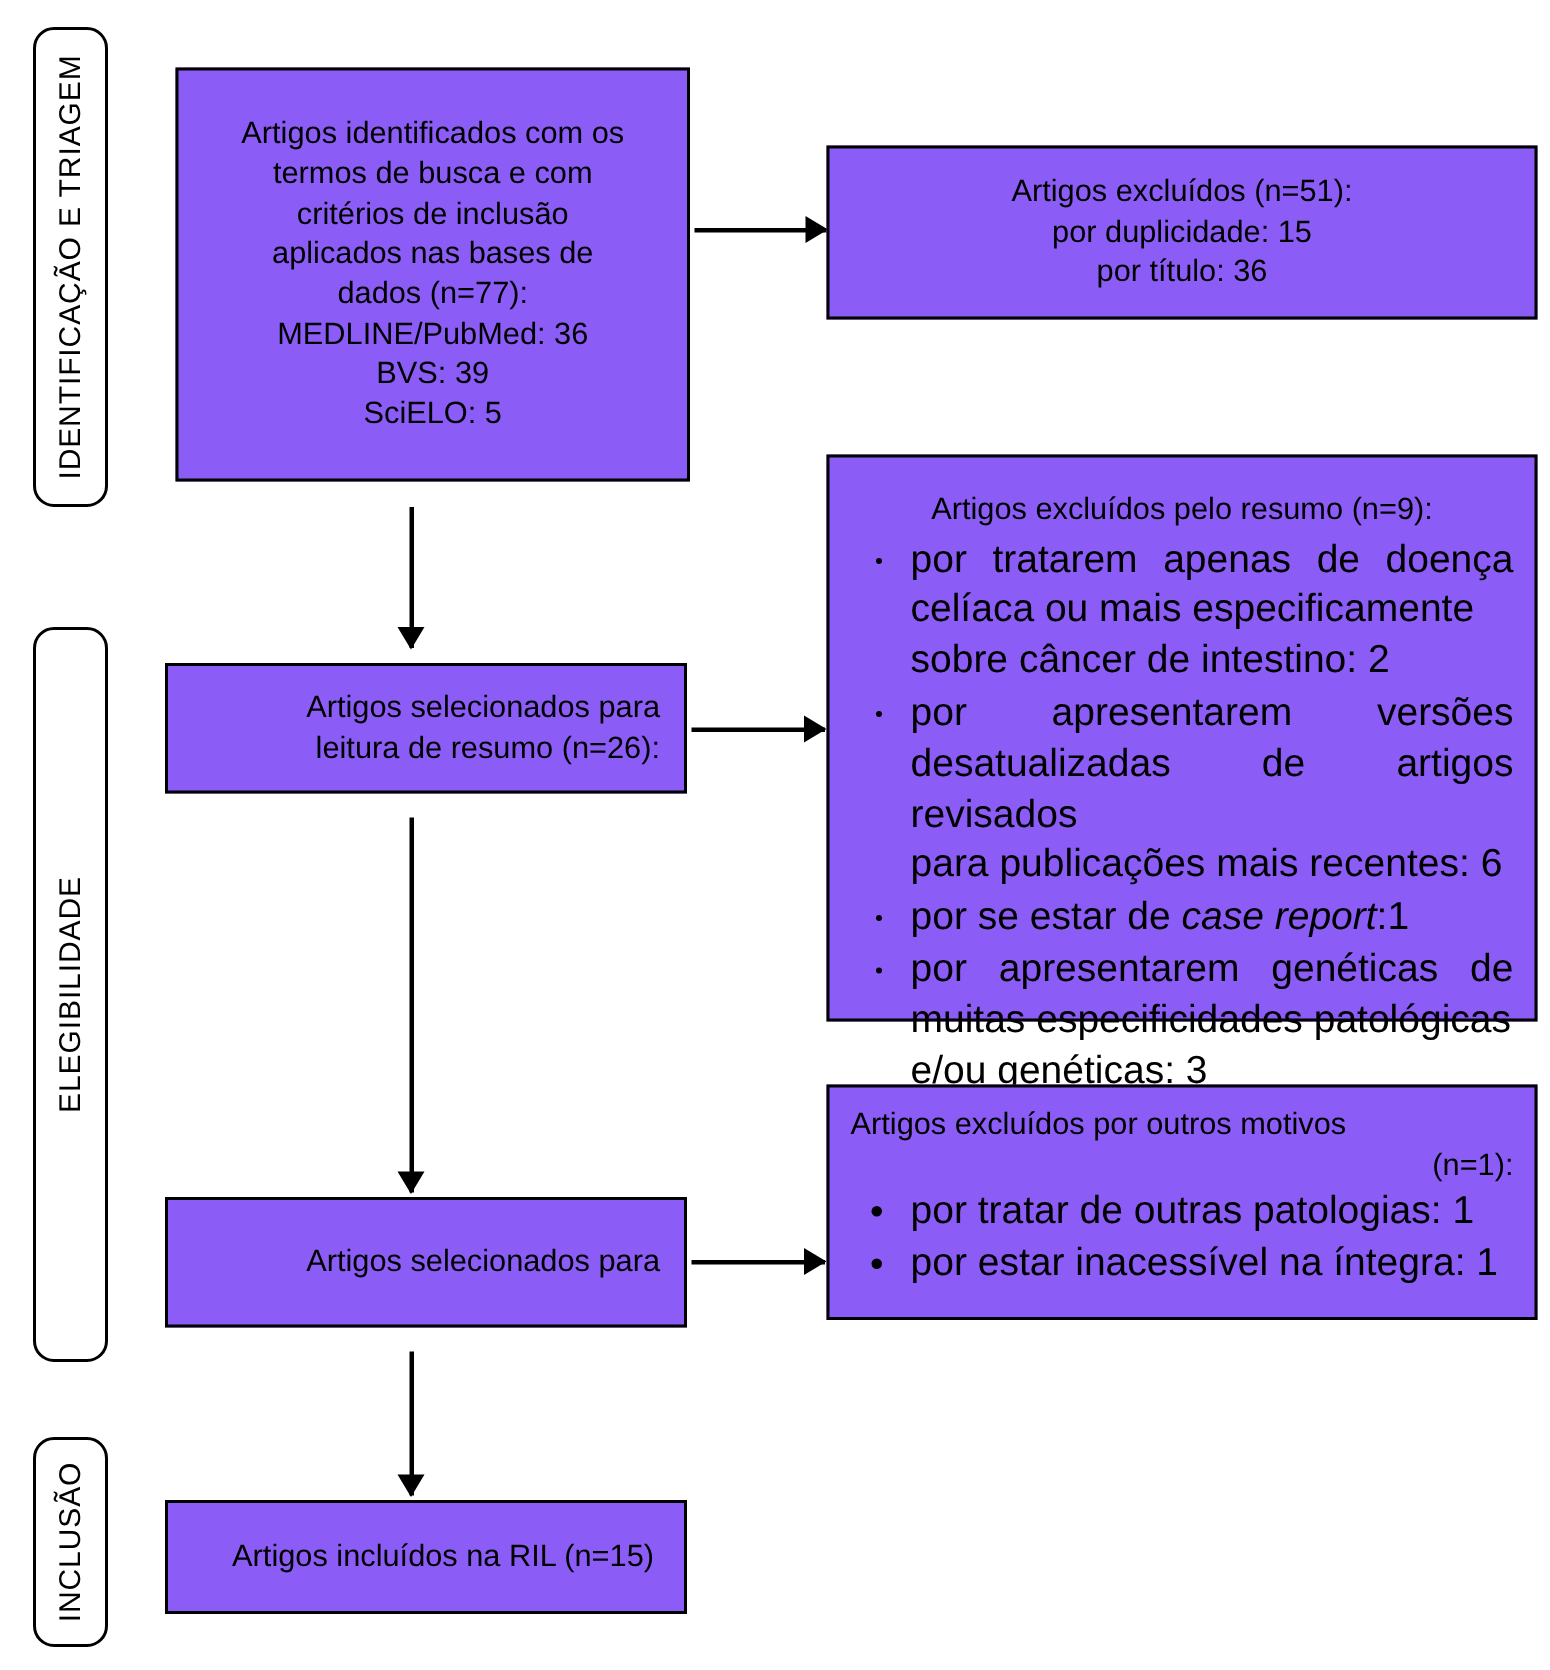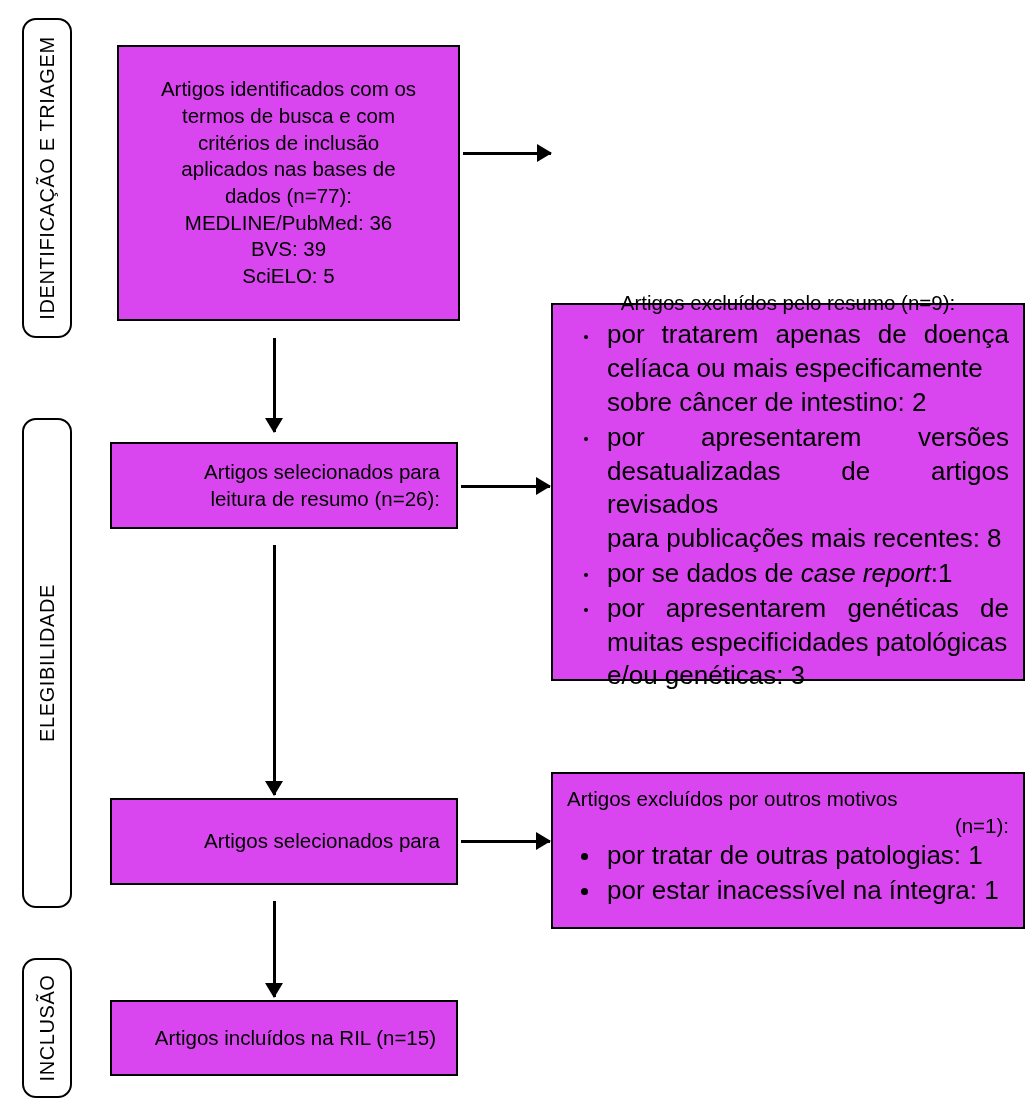--- a/index.html
+++ b/index.html
@@ -36,21 +36,21 @@
     white-space: nowrap;
     font-size: 20px;
     letter-spacing: 0.6px;
     line-height: 1;
   }
 
   
   .box {
     position: absolute;
     border: 2.5px solid #000;
-    background: #d946ef;
+    background: #8b5cf6;
     box-sizing: border-box;
     display: flex;
     flex-direction: column;
     justify-content: center;
   }
   .box-text {
     font-size: 20.5px;
     line-height: 1.30;
   }
   .center { text-align: center; }
@@ -149,64 +149,69 @@
     <div class="box-text center">critérios de inclusão</div>
     <div class="box-text center">aplicados nas bases de</div>
     <div class="box-text center">dados (n=77):</div>
     <div class="box-text center">MEDLINE/PubMed: 36</div>
     <div class="box-text center">BVS: 39</div>
     <div class="box-text center">SciELO: 5</div>
   </div>
 
   <div class="arrow-h" style="left:463px; top:152px; width:88px;"></div>
 
+  <div class="box" style="left:551px; top:97px; width:474px; height:116px; padding:4px 12px;">
+    <div class="box-text center">Artigos excluídos (n=51):</div>
+    <div class="box-text center">por duplicidade: 15</div>
+    <div class="box-text center">por título: 36</div>
+  </div>
 
   <div class="arrow-v" style="left:273px; top:338px; height:94px;"></div>
 
   <div class="box" style="left:110px; top:442px; width:348px; height:87px; padding:4px 16px;">
     <div class="box-text left">Artigos selecionados para</div>
     <div class="box-text left">leitura de resumo (n=26):</div>
   </div>
 
   <div class="arrow-h" style="left:461px; top:485px; width:89px;"></div>
 
-  <div class="box" style="left:551px; top:303px; width:474px; height:378px; padding:10px 14px; justify-content:center;">
+  <div class="box" style="left:551px; top:303px; width:474px; height:378px; padding:22px 14px; justify-content:flex-start;">
     <div class="box-text center" style="margin-bottom:2px;">Artigos excluídos pelo resumo (n=9):</div>
     <ul class="bullet-list">
       <li>
         <span class="bullet-dot"></span>
         <p>por tratarem apenas de doença celíaca ou mais especificamente</p>
         <p class="tail">sobre câncer de intestino: 2</p>
       </li>
       <li>
         <span class="bullet-dot"></span>
         <p>por apresentarem versões desatualizadas de artigos revisados</p>
-        <p class="tail">para publicações mais recentes: 8</p>
-      </li>
-      <li>
-        <span class="bullet-dot"></span>
-        <p class="tail"><span>por se dados de </span><em class="ital">case report</em><span>:1</span></p>
+        <p class="tail">para publicações mais recentes: 6</p>
+      </li>
+      <li>
+        <span class="bullet-dot"></span>
+        <p class="tail"><span>por se estar de </span><em class="ital">case report</em><span>:1</span></p>
       </li>
       <li>
         <span class="bullet-dot"></span>
         <p>por apresentarem genéticas de muitas especificidades patológicas</p>
         <p class="tail">e/ou  genéticas: 3</p>
       </li>
     </ul>
   </div>
 
   <div class="arrow-v" style="left:273px; top:545px; height:250px;"></div>
 
   <div class="box" style="left:110px; top:798px; width:348px; height:87px; padding:4px 16px;">
     <div class="box-text left">Artigos selecionados para</div>
   </div>
 
   <div class="arrow-h" style="left:461px; top:840px; width:89px;"></div>
 
-  <div class="box" style="left:551px; top:772px; width:474px; height:157px; padding:12px 14px; justify-content:flex-start;">
+  <div class="box" style="left:551px; top:723px; width:474px; height:157px; padding:12px 14px; justify-content:flex-start;">
     <div class="box-text justify">Artigos excluídos por outros motivos</div>
     <div class="box-text left">(n=1):</div>
     <ul class="bullet-list big-dots">
       <li>
         <span class="bullet-dot"></span>
         <p class="tail">por tratar de outras patologias: 1</p>
       </li>
       <li>
         <span class="bullet-dot"></span>
         <p class="tail">por estar inacessível na íntegra: 1</p>

